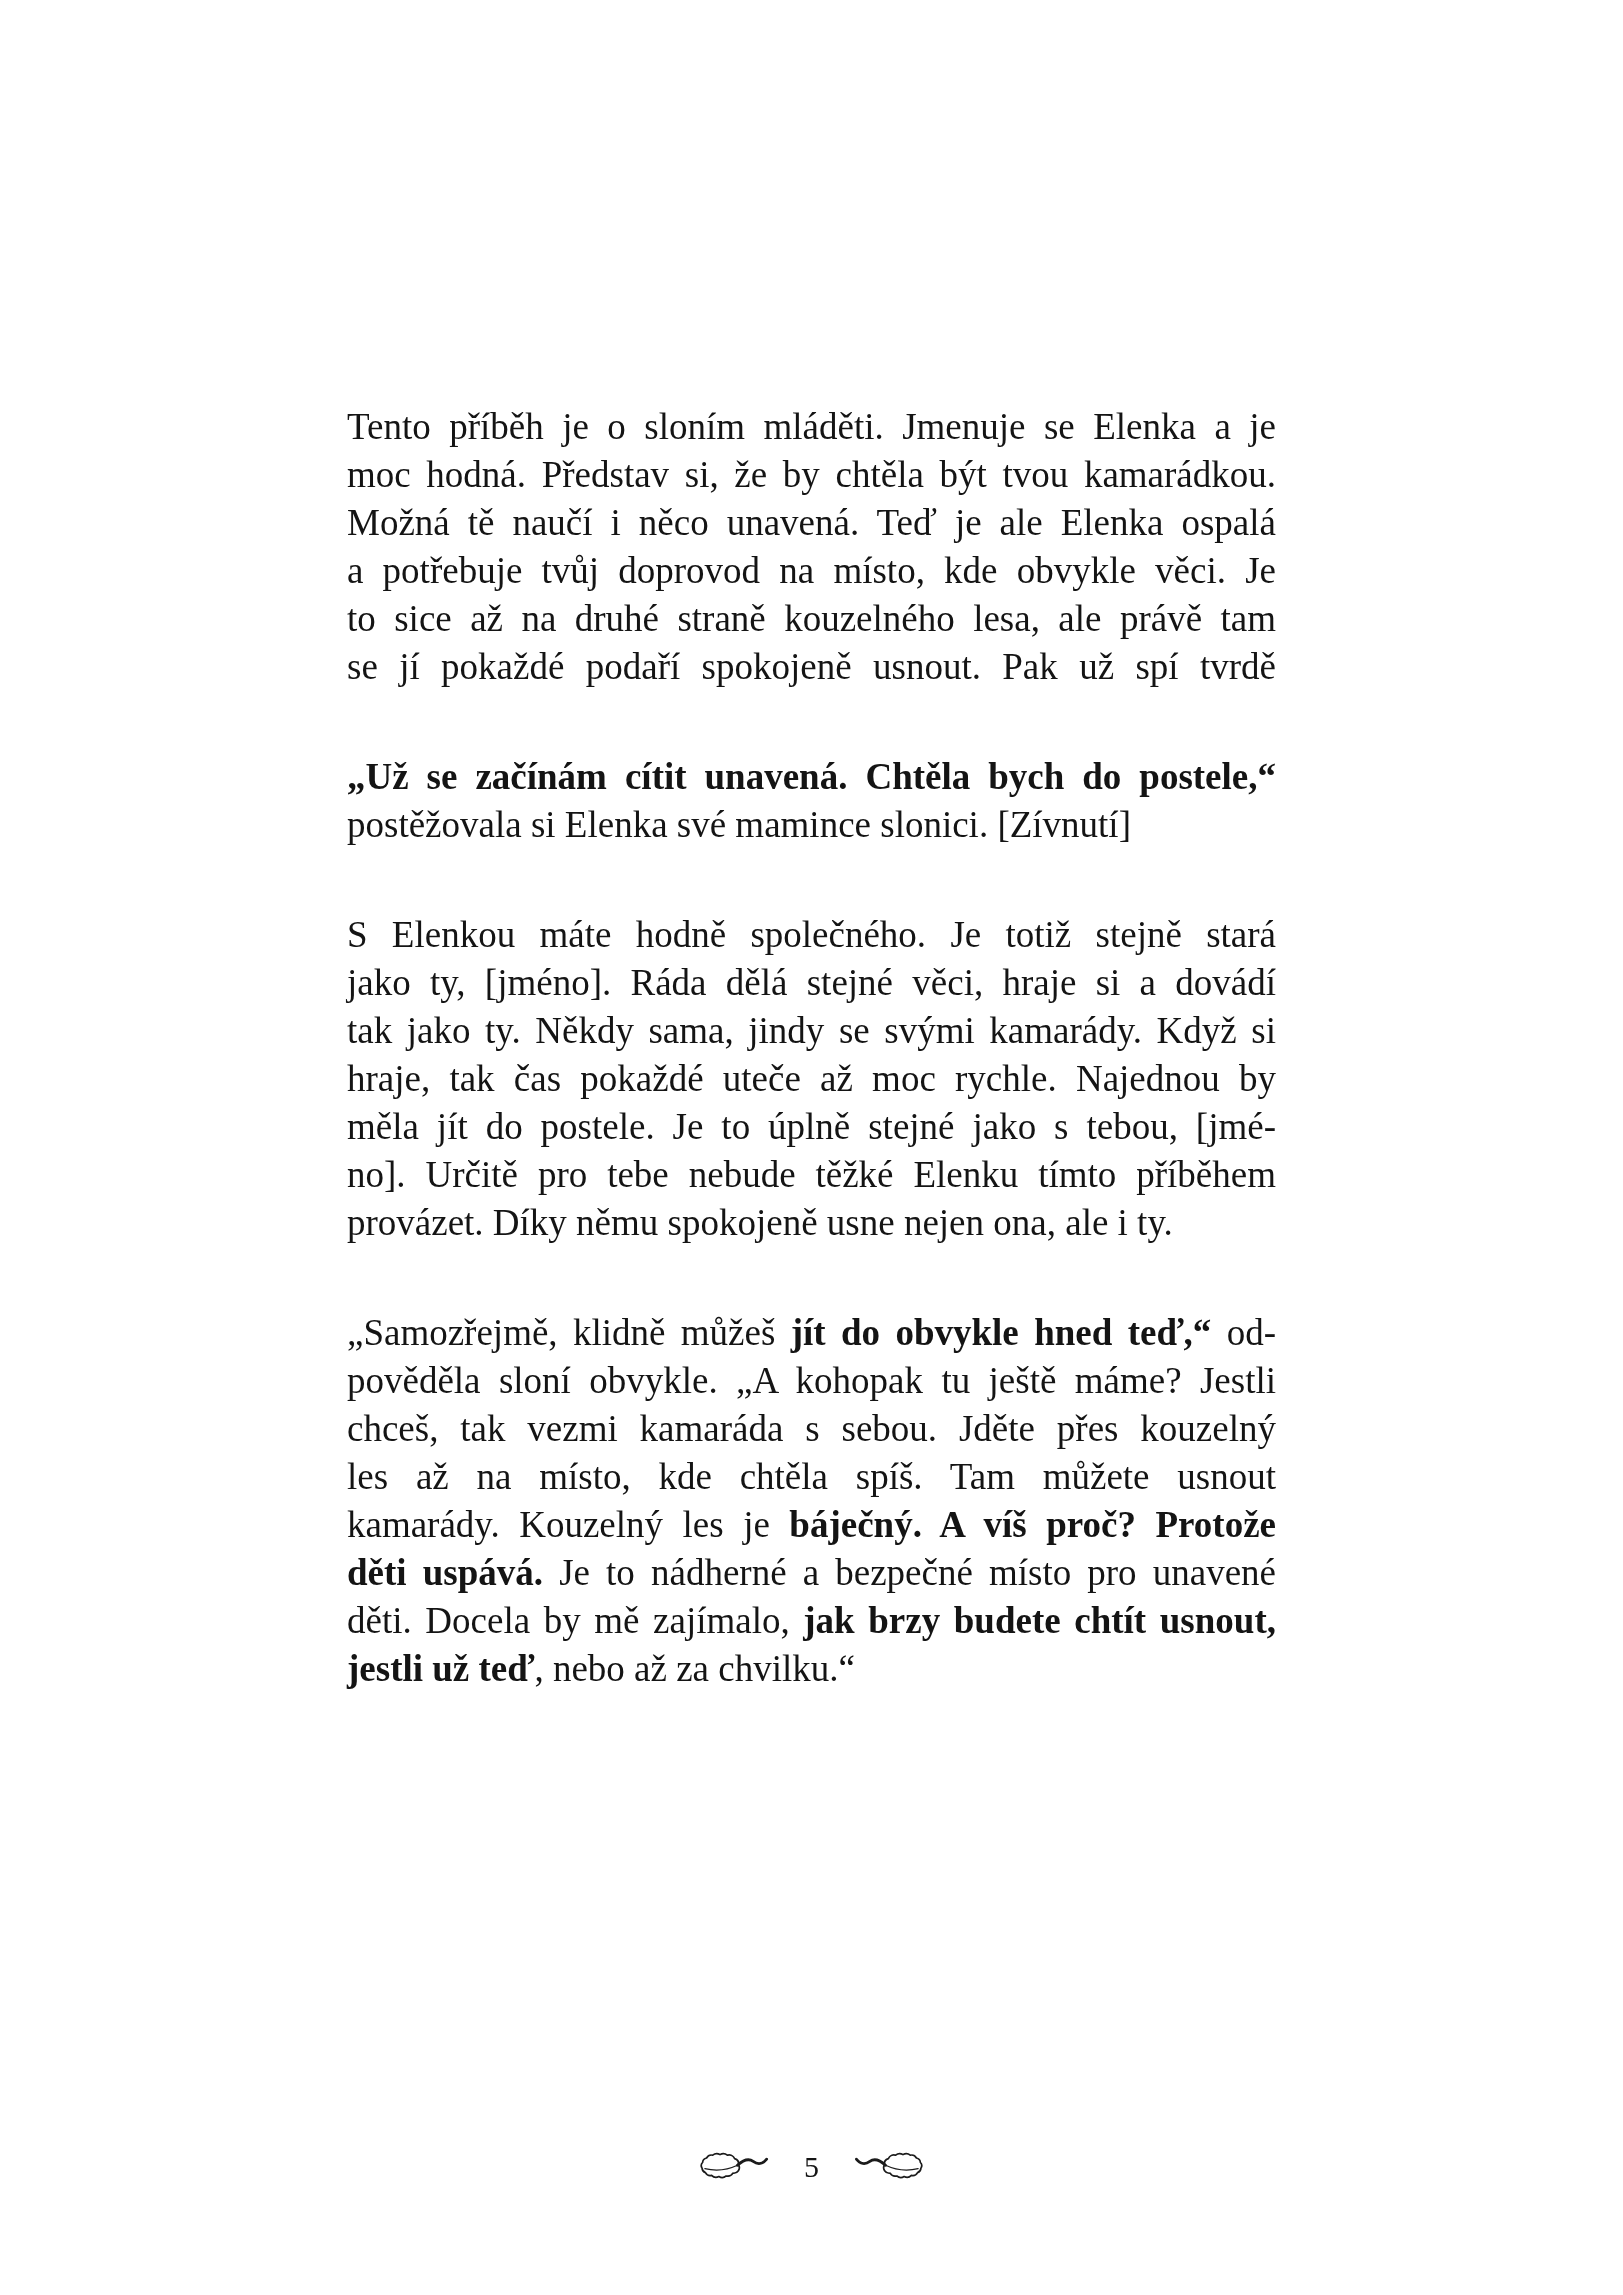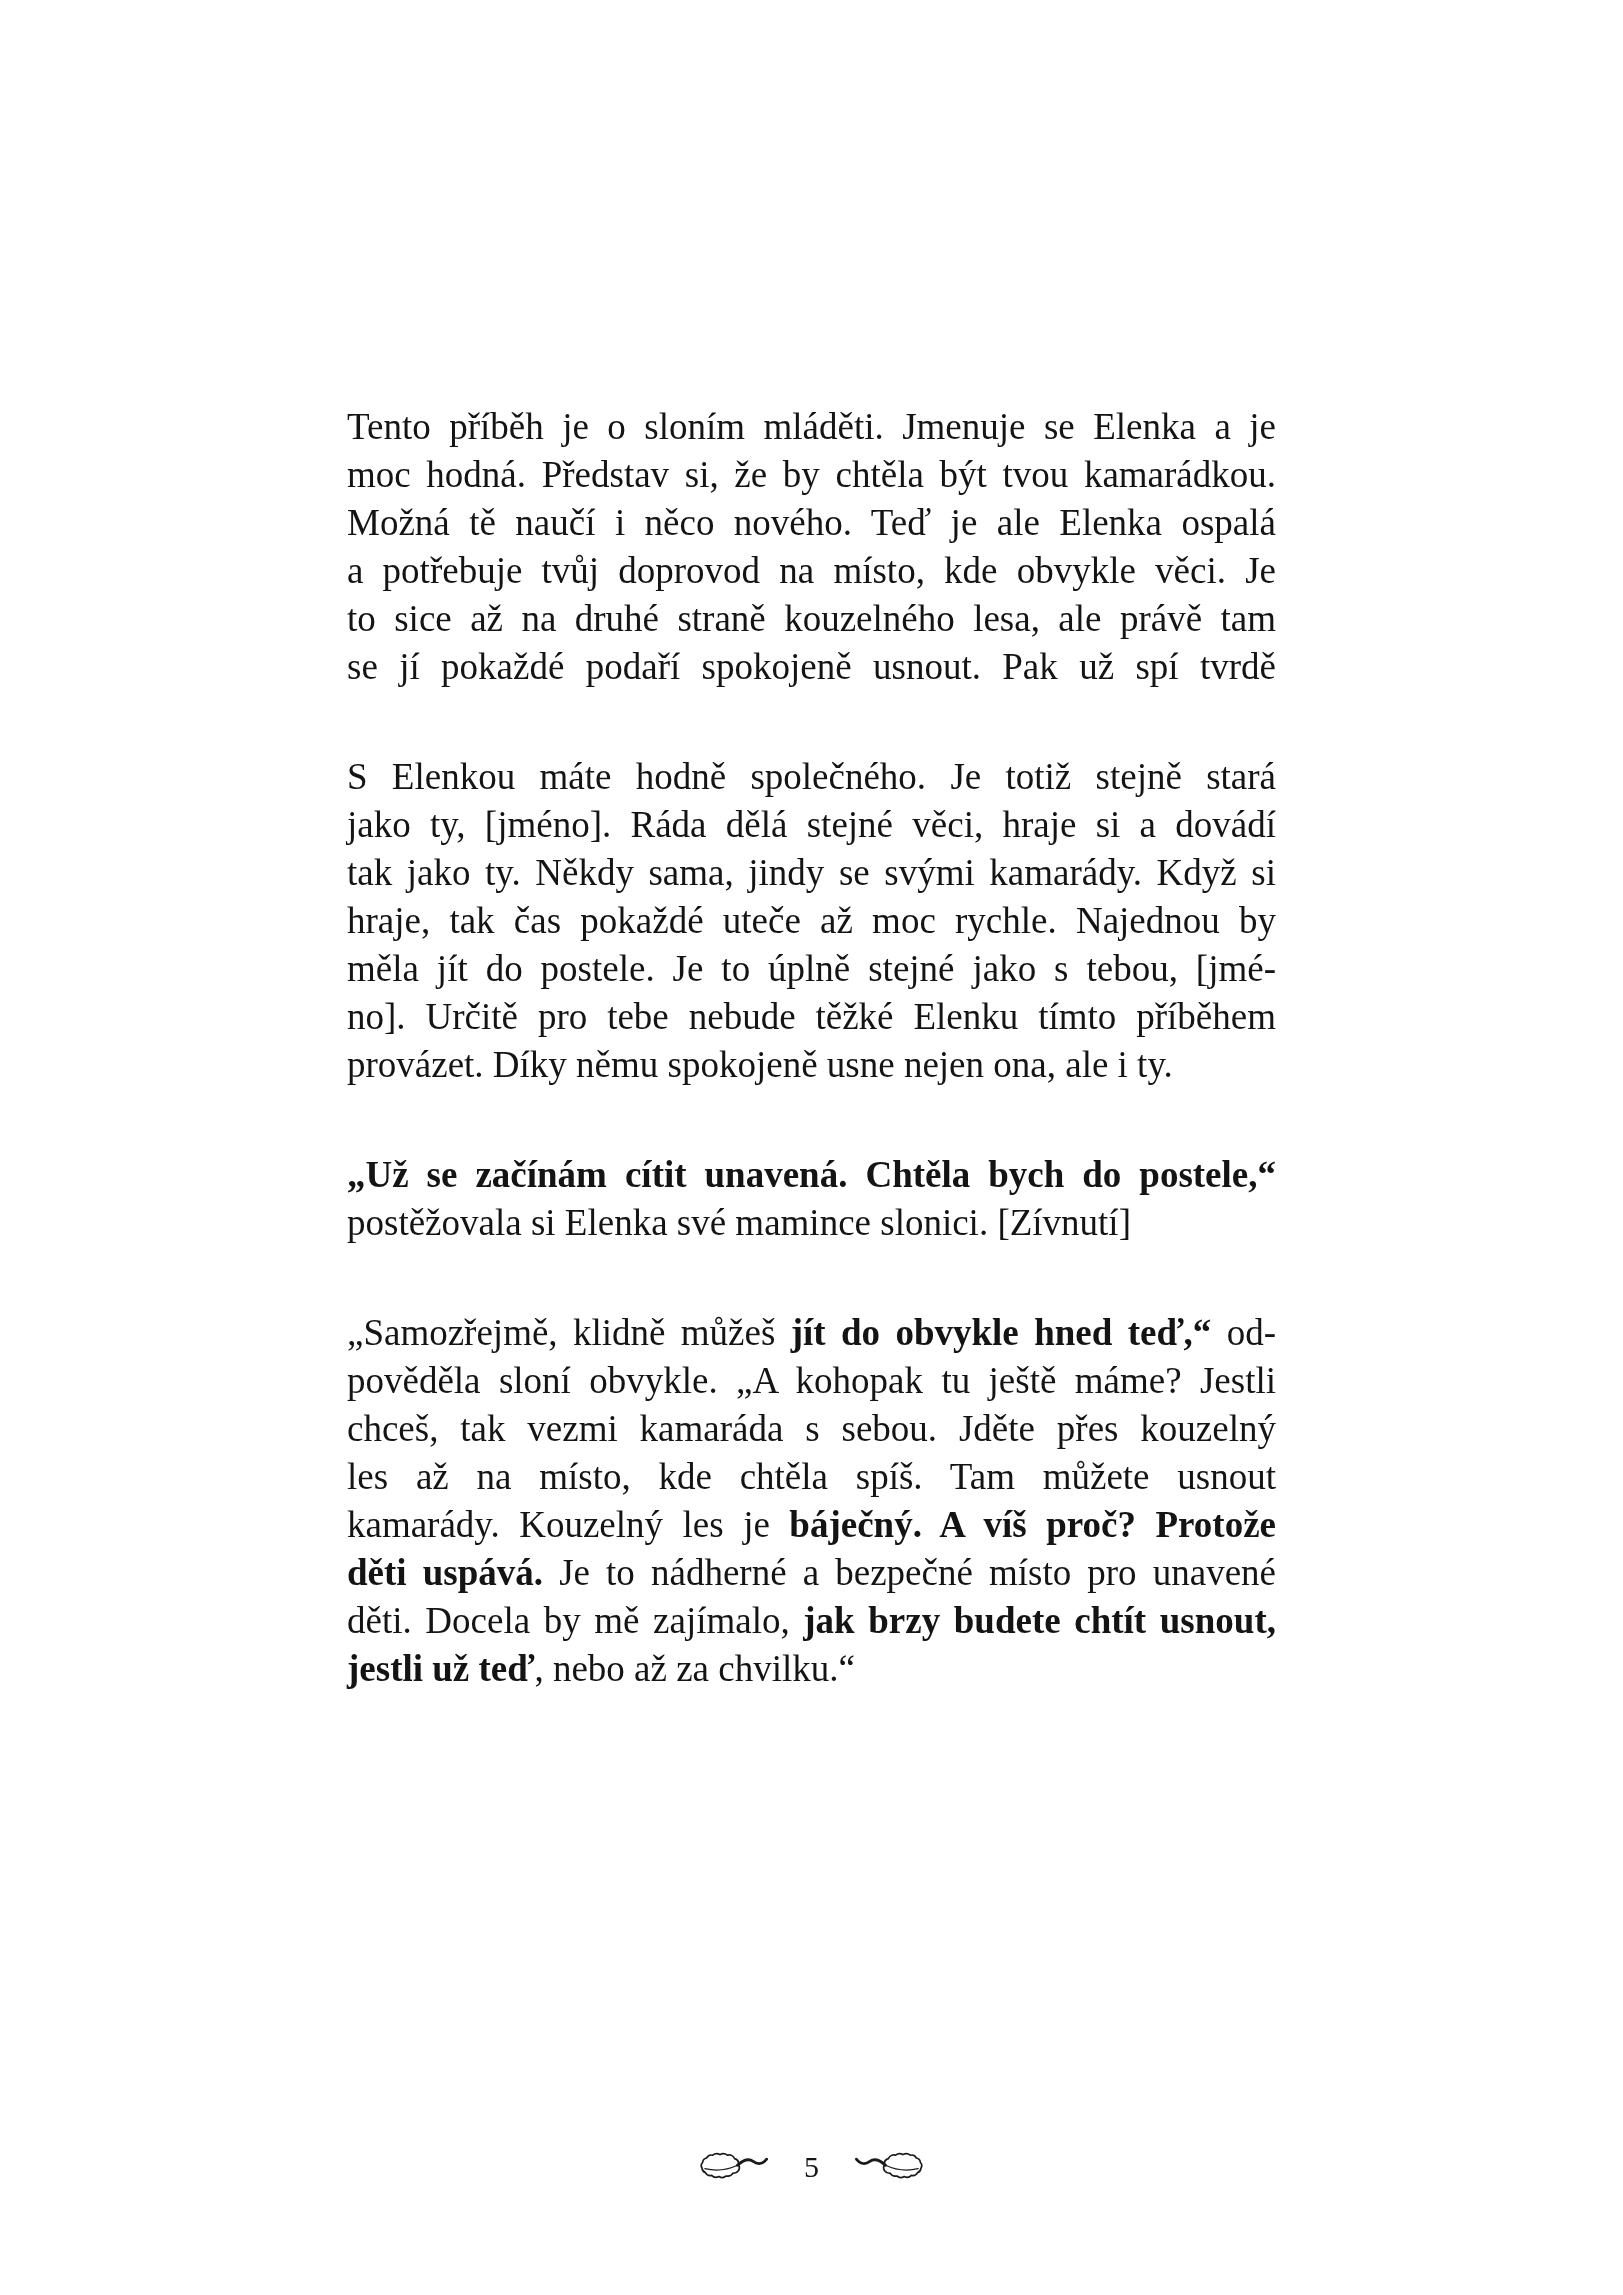--- a/index.html
+++ b/index.html
@@ -70,37 +70,37 @@
   .leaf .rib   { stroke-width: 2.2; }
   .leaf .stem  { stroke-width: 5; }
 </style>
 </head>
 <body>
 
 <div class="text-content">
     <div class="paragraph">
       <div class="line"><span>Tento příběh je o sloním mláděti. Jmenuje se Elenka a je</span></div>
       <div class="line"><span>moc hodná. Představ si, že by chtěla být tvou kamarádkou.</span></div>
-      <div class="line"><span>Možná tě naučí i něco nového. Teď je ale Elenka ospalá</span></div>
+      <div class="line"><span>Možná tě naučí i něco unavená. Teď je ale Elenka ospalá</span></div>
       <div class="line"><span>a potřebuje tvůj doprovod na místo, kde obvykle věci. Je</span></div>
       <div class="line"><span>to sice až na druhé straně kouzelného lesa, ale právě tam</span></div>
       <div class="line"><span>se jí pokaždé podaří spokojeně usnout. Pak už spí tvrdě</span></div>
+    </div>
+    <div class="paragraph">
+      <div class="line"><span class="bold">„Už se začínám cítit unavená. Chtěla bych do postele,“</span></div>
+      <div class="line last"><span>postěžovala si Elenka své mamince slonici. [Zívnutí]</span></div>
     </div>
     <div class="paragraph">
       <div class="line"><span>S Elenkou máte hodně společného. Je totiž stejně stará</span></div>
       <div class="line"><span>jako ty, [jméno]. Ráda dělá stejné věci, hraje si a dovádí</span></div>
       <div class="line"><span>tak jako ty. Někdy sama, jindy se svými kamarády. Když si</span></div>
       <div class="line"><span>hraje, tak čas pokaždé uteče až moc rychle. Najednou by</span></div>
       <div class="line"><span>měla jít do postele. Je to úplně stejné jako s tebou, [jmé-</span></div>
       <div class="line"><span>no]. Určitě pro tebe nebude těžké Elenku tímto příběhem</span></div>
       <div class="line last"><span>provázet. Díky němu spokojeně usne nejen ona, ale i ty.</span></div>
-    </div>
-    <div class="paragraph">
-      <div class="line"><span class="bold">„Už se začínám cítit unavená. Chtěla bych do postele,“</span></div>
-      <div class="line last"><span>postěžovala si Elenka své mamince slonici. [Zívnutí]</span></div>
     </div>
     <div class="paragraph">
       <div class="line"><span>„Samozřejmě, klidně můžeš </span><span class="bold">jít do obvykle hned teď,“</span><span> od-</span></div>
       <div class="line"><span>pověděla sloní obvykle. „A kohopak tu ještě máme? Jestli</span></div>
       <div class="line"><span>chceš, tak vezmi kamaráda s sebou. Jděte přes kouzelný</span></div>
       <div class="line"><span>les až na místo, kde chtěla spíš. Tam můžete usnout</span></div>
       <div class="line"><span>kamarády. Kouzelný les je </span><span class="bold">báječný. A víš proč? Protože</span></div>
       <div class="line"><span class="bold">děti uspává.</span><span> Je to nádherné a bezpečné místo pro unavené</span></div>
       <div class="line"><span>děti. Docela by mě zajímalo, </span><span class="bold">jak brzy budete chtít usnout,</span></div>
       <div class="line last"><span class="bold">jestli už teď</span><span>, nebo až za chvilku.“</span></div>

